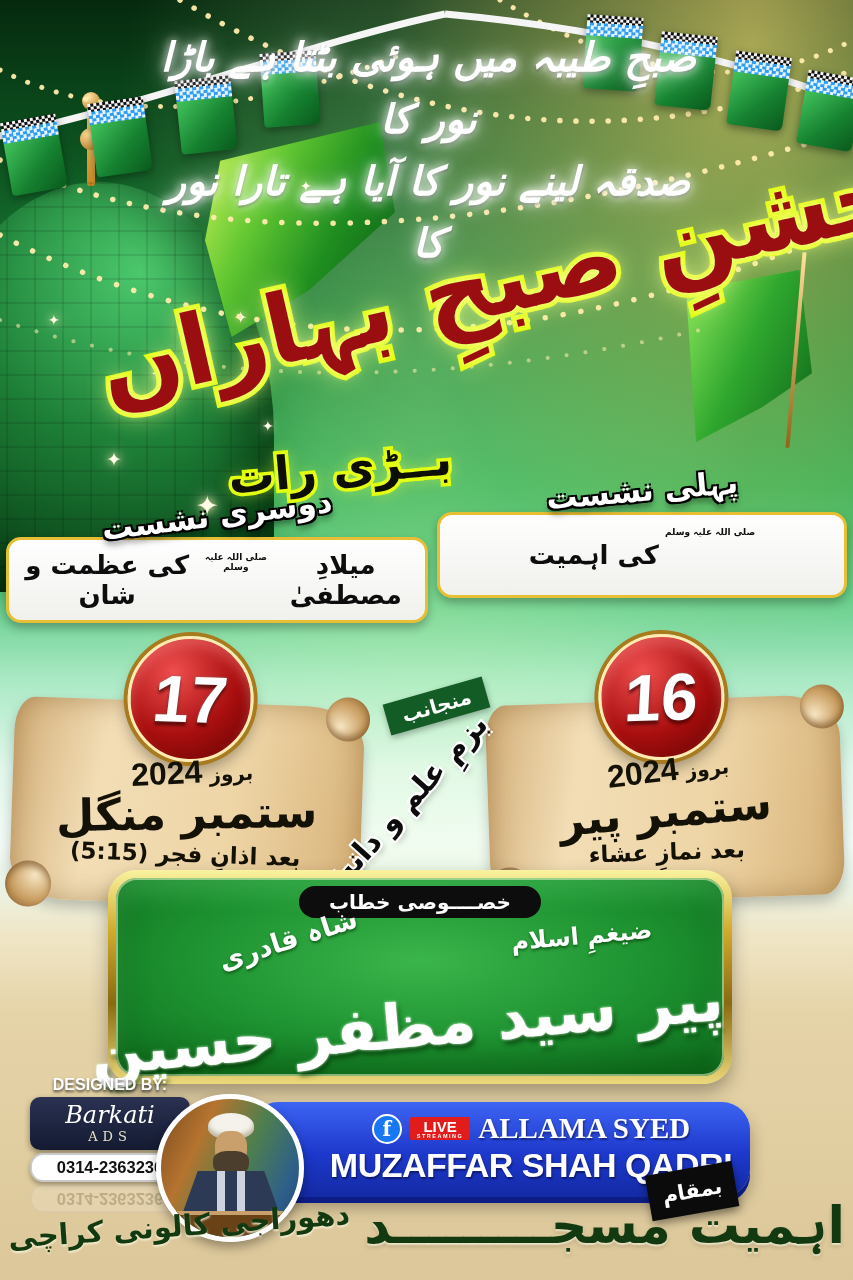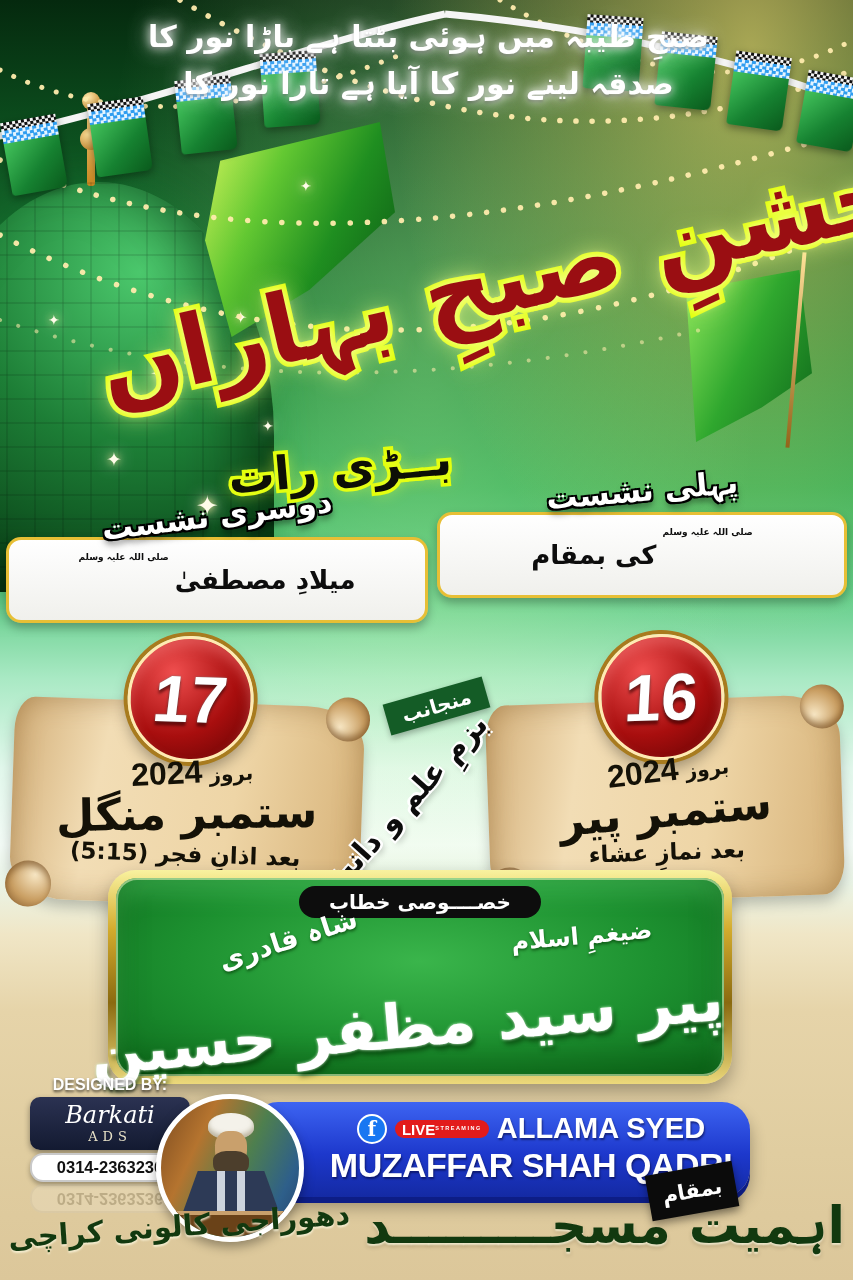--- a/index.html
+++ b/index.html
@@ -53,23 +53,23 @@
   svg.deco { position:absolute; left:0; top:0; pointer-events:none; }
 
   
   .flag { position:absolute; width:56px; height:74px; filter:drop-shadow(0 3px 4px rgba(0,10,0,.4)); }
   .flag .band-bw { height:8px; background:repeating-conic-gradient(#101010 0 25%, #f4f4f4 0 50%) 0 0/6px 6px; }
   .flag .band-blue { height:13px; background:repeating-conic-gradient(#2f9df0 0 25%, #e4f4ff 0 50%) 0 0/7px 7px; }
   .flag .cloth { height:53px; background:linear-gradient(135deg,#43c35c 0%,#168231 55%,#0a5a1c 100%);
     border-radius:0 0 6px 4px; }
 
   
-  .poetry { position:absolute; top:14px; left:146px; width:565px; text-align:center;
-    direction:rtl; color:#fff; font-size:30px; font-weight:bold; line-height:1.55;
-    text-shadow:0 0 10px #fff, 0 0 22px rgba(255,255,255,.85), 0 2px 3px rgba(0,0,0,.45); }
+  .poetry { position:absolute; top:26px; left:146px; width:565px; text-align:center;
+    direction:rtl; color:#fff; font-size:40px; font-weight:bold; line-height:1.55;
+    text-shadow:0 0 10px #fff, 0 0 22px rgba(255,255,255,.85), 0 2px 3px rgba(0,0,0,.45);font-style:italic; }
 
   
   .title-wrap { position:absolute; left:175px; top:112px; width:650px; height:335px;
     display:flex; align-items:center; justify-content:center; }
   .title-main { direction:rtl; font-size:96px; font-weight:bold; color:#9a0e12;
     transform:rotate(-13deg); white-space:nowrap;
     -webkit-text-stroke:10px #e4ff06; paint-order:stroke fill;
     text-shadow:0 0 26px rgba(236,255,130,.95), 0 0 8px #fdffa8; }
   .title-sub { position:absolute; left:228px; top:441px; direction:rtl;
     font-size:46px; font-weight:bold; color:#0d0f06; transform:rotate(-5deg);
@@ -161,25 +161,25 @@
   
   .live-bar { position:absolute; left:250px; top:1102px; width:500px; height:95px;
     border-radius:28px; padding:10px 8px 8px 70px; text-align:center;
     background:linear-gradient(180deg,#3d64f2 0%,#1d38cc 55%,#142aa4 100%);
     box-shadow:0 6px 0 #0d1d86, 0 10px 16px rgba(0,0,0,.3); color:#fff;
     font-family:"Liberation Sans", sans-serif; transform-origin:left center; }
   .live-line1 { display:flex; align-items:center; justify-content:center; gap:8px; }
   .fb-icon { width:30px; height:30px; border-radius:50%; background:#1877f2; border:2.5px solid #fff;
     display:flex; align-items:center; justify-content:center;
     font-family:"DejaVu Serif", serif; font-weight:bold; font-size:20px; color:#fff; }
-  .live-badge { display:inline-flex; align-items:center; background:#e21b1b;
-    border-radius:10px; padding:2px 7px 1px; line-height:1; }
+  .live-badge { display:inline-flex; flex-direction:column; align-items:center; background:#e21b1b;
+    border-radius:2px; padding:2px 7px 1px; line-height:1; }
   .live-word { font-size:15px; font-weight:900; }
   .streaming-word { font-size:5.5px; letter-spacing:1.5px; font-weight:bold; }
-  .live-name1 { font-size:29px; font-weight:900; text-shadow:1px 2px 2px rgba(0,0,40,.5); }
+  .live-name1 { font-size:29px; font-weight:900; text-shadow:1px 2px 2px rgba(0,0,40,.5);font-family:Liberation Serif, serif; }
   .live-name2 { font-size:34px; font-weight:900; letter-spacing:-.5px; margin-top:1px;
     text-shadow:1px 2px 2px rgba(0,0,40,.5); }
 
   
   .photo { position:absolute; left:156px; top:1094px; width:148px; height:148px; border-radius:50%;
     border:5px solid #fff; overflow:hidden; box-shadow:0 5px 11px rgba(0,0,0,.35);
     background:linear-gradient(115deg,#7a4a1f 0%,#b5742f 28%,#4e7f4e 56%,#2e5f8a 82%,#24426b 100%); }
   .p-turban { position:absolute; left:47px; top:14px; width:46px; height:26px; background:#f4f2ea;
     border-radius:50% 50% 42% 42%; box-shadow:inset 0 -4px 5px rgba(150,140,110,.6); }
   .p-face { position:absolute; left:54px; top:32px; width:32px; height:34px; background:#c9a06c;
@@ -288,28 +288,29 @@
 
   <div class="title-wrap">
     <span class="title-main">جشنِ صبحِ بہاراں</span>
   </div>
   <div class="title-sub">بــڑی رات</div>
 
   <div class="session s-right">
     <span class="session-label">پہلی نشست</span>
     <div class="session-box">
       <span class="hon">صلی اللہ علیہ وسلم</span>
-      <span>کی بمقام</span>
+      <span>کی اہمیت</span>
     </div>
   </div>
   <div class="session s-left">
     <span class="session-label">دوسری نشست</span>
     <div class="session-box">
       <span>میلادِ مصطفیٰ</span>
       <span class="hon">صلی اللہ علیہ وسلم</span>
+      <span>کی عظمت و شان</span>
     </div>
   </div>
 
   <div class="scroll sc-right">
     <div class="day-circle">
       <span class="day-num">16</span>
     </div>
     <div class="scroll-line1">
       <span>بروز</span>
       <span class="year">2024</span>

